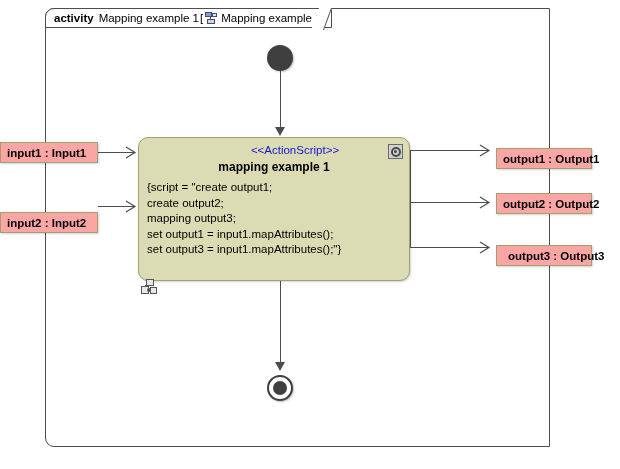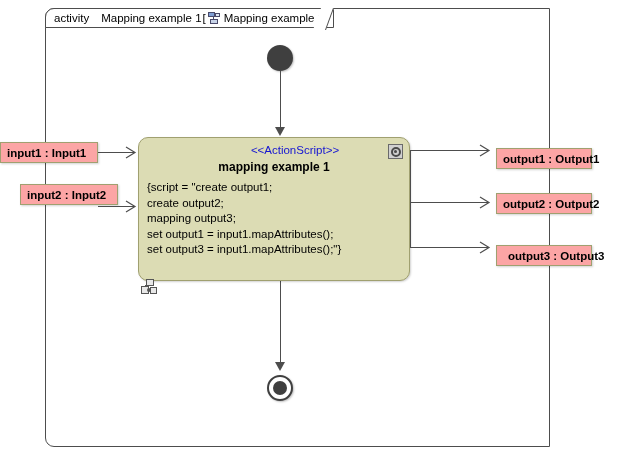--- a/index.html
+++ b/index.html
@@ -48,21 +48,21 @@
     position: absolute;
     right: -1px;
     top: -1px;
     width: 12px;
     height: 22px;
     background: #ffffff;
     border-right: 1px solid #4d4d4d;
     transform: skewX(-20deg);
     transform-origin: top right;
   }
-  .kw { font-weight: normal; margin-right: 12px; }
+  .kw { font-weight: bold; margin-right: 5px; }
   .hdr-txt { margin-right: 1px; }
 
   
   .hdr-icon {
     position: relative;
     width: 13px;
     height: 13px;
     margin: 0 3px 0 1px;
     flex: 0 0 auto;
   }
@@ -257,21 +257,21 @@
   <div class="pin pin-in" style="top:142px;">
     <span>input1 : Input1</span>
   </div>
   <div class="line-h" style="left:98px; top:152px; width:36px;"></div>
   <div class="arrow arrow-right" style="left:125px; top:146px;">
     <svg width="12" height="13" viewBox="0 0 12 13">
         <polyline points="1,1 10,6.5 1,12" fill="none" stroke="#4d4d4d" stroke-width="1.2"></polyline>
       </svg>
   </div>
 
-  <div class="pin pin-in" style="top:184px;margin-left:20px;">
+  <div class="pin pin-in" style="top:212px;">
     <span>input2 : Input2</span>
   </div>
   <div class="line-h" style="left:98px; top:206px; width:36px;"></div>
   <div class="arrow arrow-right" style="left:125px; top:200px;">
     <svg width="12" height="13" viewBox="0 0 12 13">
         <polyline points="1,1 10,6.5 1,12" fill="none" stroke="#4d4d4d" stroke-width="1.2"></polyline>
       </svg>
   </div>
 
   <div class="action-node">

